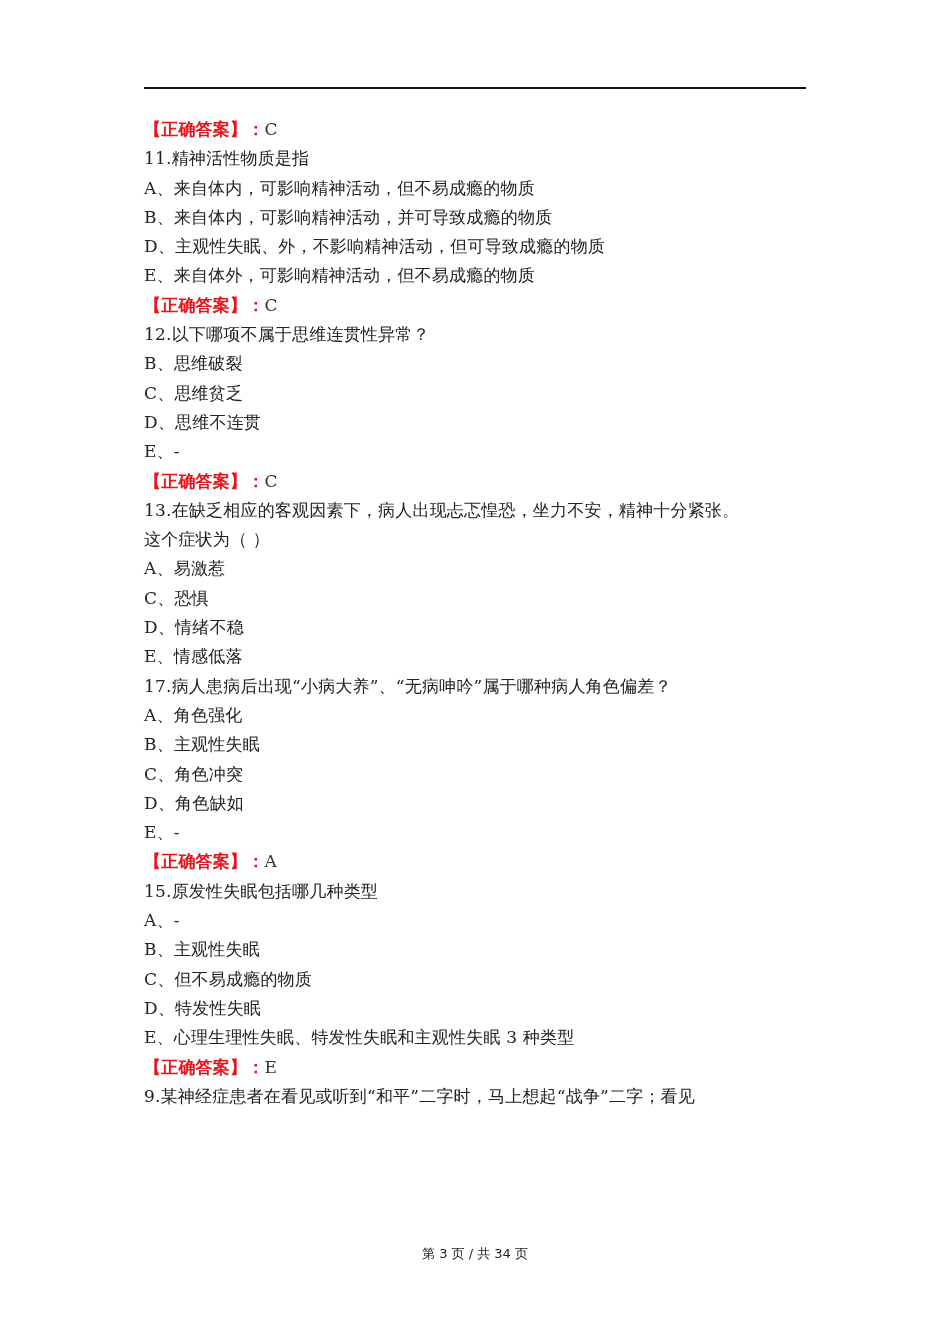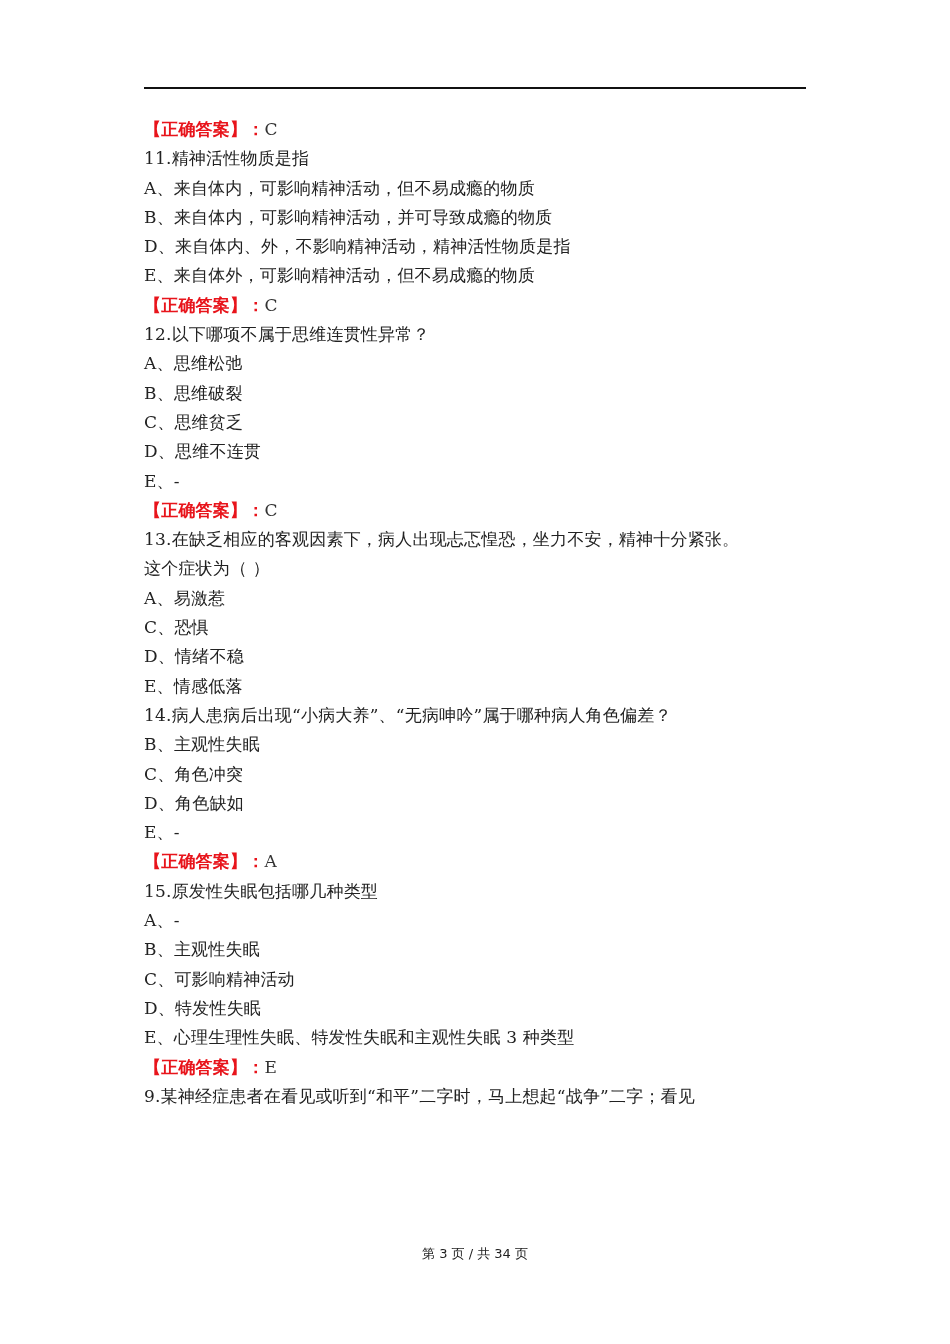--- a/index.html
+++ b/index.html
@@ -17,45 +17,45 @@
 </head>
 <body>
 
 <div class="rule"></div>
 
 <div class="content" id="content">
     <div class="line"><span class="answer-label">【正确答案】</span><span class="answer-colon">：</span><span class="answer-val">C</span></div>
     <div class="line">11.精神活性物质是指</div>
     <div class="line">A、来自体内，可影响精神活动，但不易成瘾的物质</div>
     <div class="line">B、来自体内，可影响精神活动，并可导致成瘾的物质</div>
-    <div class="line">D、来自体内、外，不影响精神活动，精神活性物质是指</div>
+    <div class="line">D、主观性失眠、外，不影响精神活动，但可导致成瘾的物质</div>
     <div class="line">E、来自体外，可影响精神活动，但不易成瘾的物质</div>
     <div class="line"><span class="answer-label">【正确答案】</span><span class="answer-colon">：</span><span class="answer-val">C</span></div>
     <div class="line">12.以下哪项不属于思维连贯性异常？</div>
-    <div class="line">A、思维松弛</div>
     <div class="line">B、思维破裂</div>
     <div class="line">C、思维贫乏</div>
     <div class="line">D、思维不连贯</div>
     <div class="line">E、-</div>
     <div class="line"><span class="answer-label">【正确答案】</span><span class="answer-colon">：</span><span class="answer-val">C</span></div>
     <div class="line">13.在缺乏相应的客观因素下，病人出现忐忑惶恐，坐力不安，精神十分紧张。</div>
     <div class="line">这个症状为（ ）</div>
     <div class="line">A、易激惹</div>
     <div class="line">C、恐惧</div>
     <div class="line">D、情绪不稳</div>
     <div class="line">E、情感低落</div>
-    <div class="line">14.病人患病后出现“小病大养”、“无病呻吟”属于哪种病人角色偏差？</div>
+    <div class="line">17.病人患病后出现“小病大养”、“无病呻吟”属于哪种病人角色偏差？</div>
+    <div class="line">A、角色强化</div>
     <div class="line">B、主观性失眠</div>
     <div class="line">C、角色冲突</div>
     <div class="line">D、角色缺如</div>
     <div class="line">E、-</div>
     <div class="line"><span class="answer-label">【正确答案】</span><span class="answer-colon">：</span><span class="answer-val">A</span></div>
     <div class="line">15.原发性失眠包括哪几种类型</div>
     <div class="line">A、-</div>
     <div class="line">B、主观性失眠</div>
-    <div class="line">C、可影响精神活动</div>
+    <div class="line">C、但不易成瘾的物质</div>
     <div class="line">D、特发性失眠</div>
     <div class="line">E、心理生理性失眠、特发性失眠和主观性失眠 3 种类型</div>
     <div class="line"><span class="answer-label">【正确答案】</span><span class="answer-colon">：</span><span class="answer-val">E</span></div>
     <div class="line">9.某神经症患者在看见或听到“和平”二字时，马上想起“战争”二字；看见</div>
   </div>
 
 <div class="footer">第 3 页 / 共 34 页</div>
 
 </body></html>

